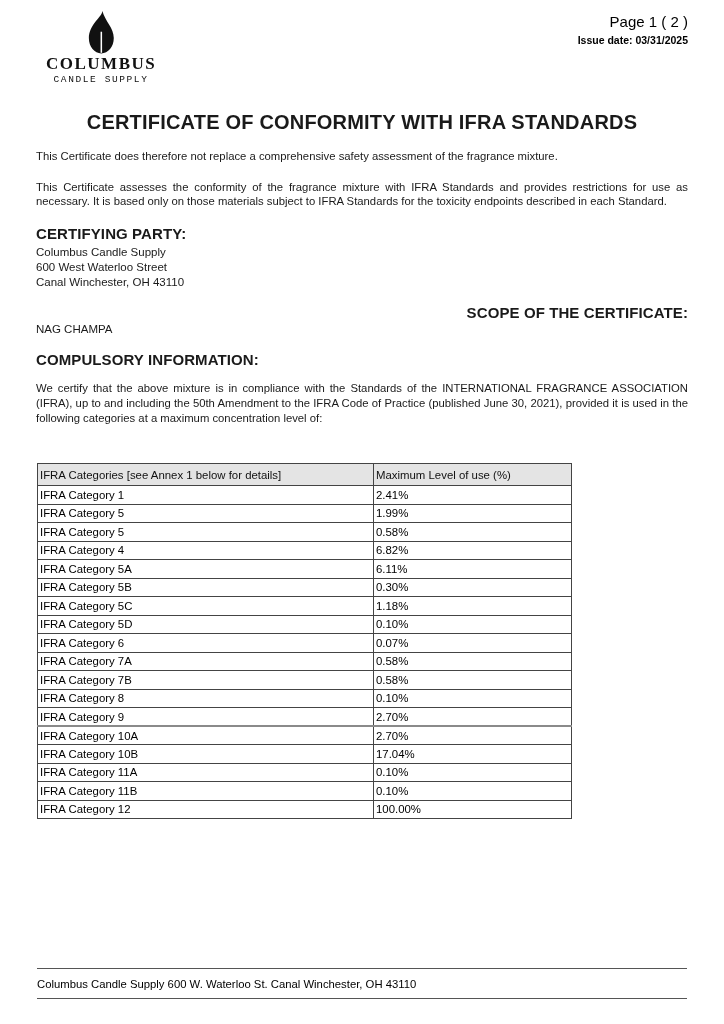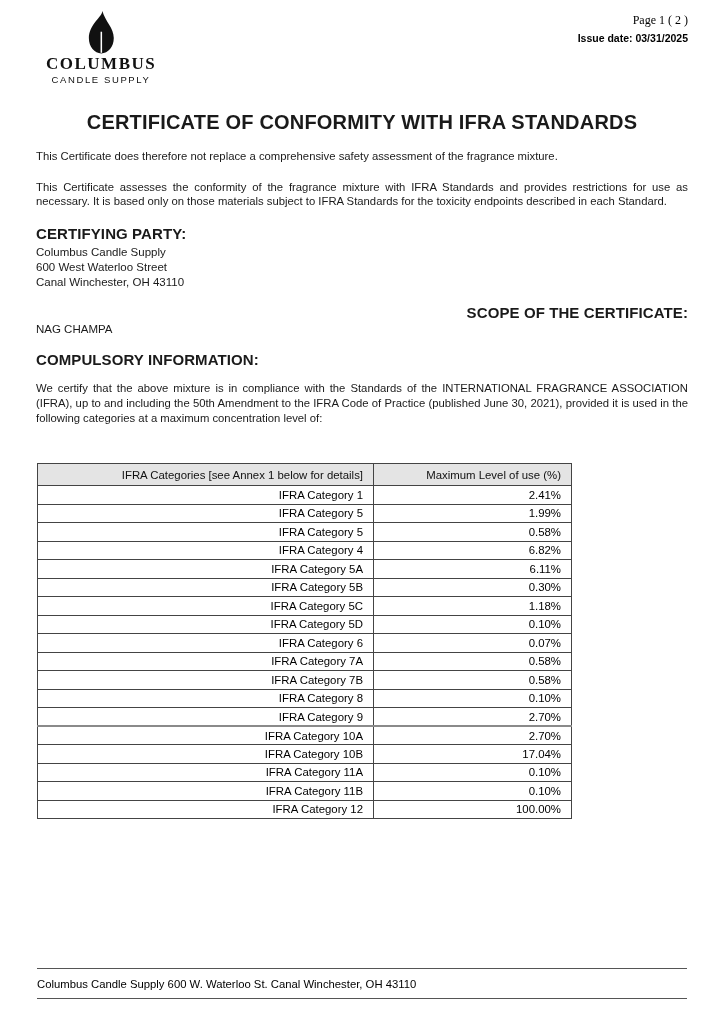--- a/index.html
+++ b/index.html
@@ -16,25 +16,25 @@
   
   .hdr { display:flex; justify-content:space-between; align-items:flex-start; padding:10px 36px 0 46px; }
   .logo { width:110px; text-align:center; }
   .logo-flame { display:block; margin:0 auto; width:42px; height:46px; }
   .logo-name {
     font-family:"Liberation Serif","DejaVu Serif",serif;
     font-weight:bold; font-size:17px; letter-spacing:1.5px; color:#111;
     margin-top:-2px; white-space:nowrap;
   }
   .logo-sub {
-    font-family:Liberation Sans, sans-serif;
+    font-family:Liberation Mono, monospace;
     font-size:9.5px; letter-spacing:1.6px; color:#111; white-space:nowrap;
   }
   .pageinfo { text-align:right; padding-top:3px; }
-  .pageinfo .pg { font-size:12px; color:#000;font-family:Liberation Serif, serif; }
+  .pageinfo .pg { font-size:15px; color:#000; }
   .pageinfo .issue { font-size:10.5px; font-weight:bold; color:#000; margin-top:4px;margin-left:13px; }
 
   
   .doc-title { text-align:center; font-weight:bold; font-size:20px; margin:26px 36px 0; letter-spacing:0.2px; }
   .para { font-size:11.3px; line-height:14.2px; margin:17px 36px 0; text-align:justify; }
   .para.single { text-align:left; margin-top:15px; }
   .sect-h { font-size:15px; font-weight:bold; margin:16px 36px 0; letter-spacing:0.1px; }
   .addr-line { font-size:11.5px; line-height:15px; margin:0 36px; }
   .addr-block { margin-top:3px; }
   .scope-val { font-size:11.5px; margin:2px 36px 0; }
@@ -43,23 +43,23 @@
   
   table.ifra {
     border-collapse:collapse;
     margin:37px 0 0 37px;
     width:534px;
     table-layout:fixed;
   }
   table.ifra th, table.ifra td {
     border:1px solid #444;
     font-size:11.4px;
-    text-align:right;
+    text-align:left;
     vertical-align:middle;
-    padding:1px 10px;
+    padding:1px 2px;
   }
   table.ifra th {
     background:#e4e4e4;
     font-weight:normal;
     height:22px;
     color:#111;
   }
   table.ifra td { height:18.5px; color:#000; }
   col.c1 { width:336px; }
   col.c2 { width:198px; }

